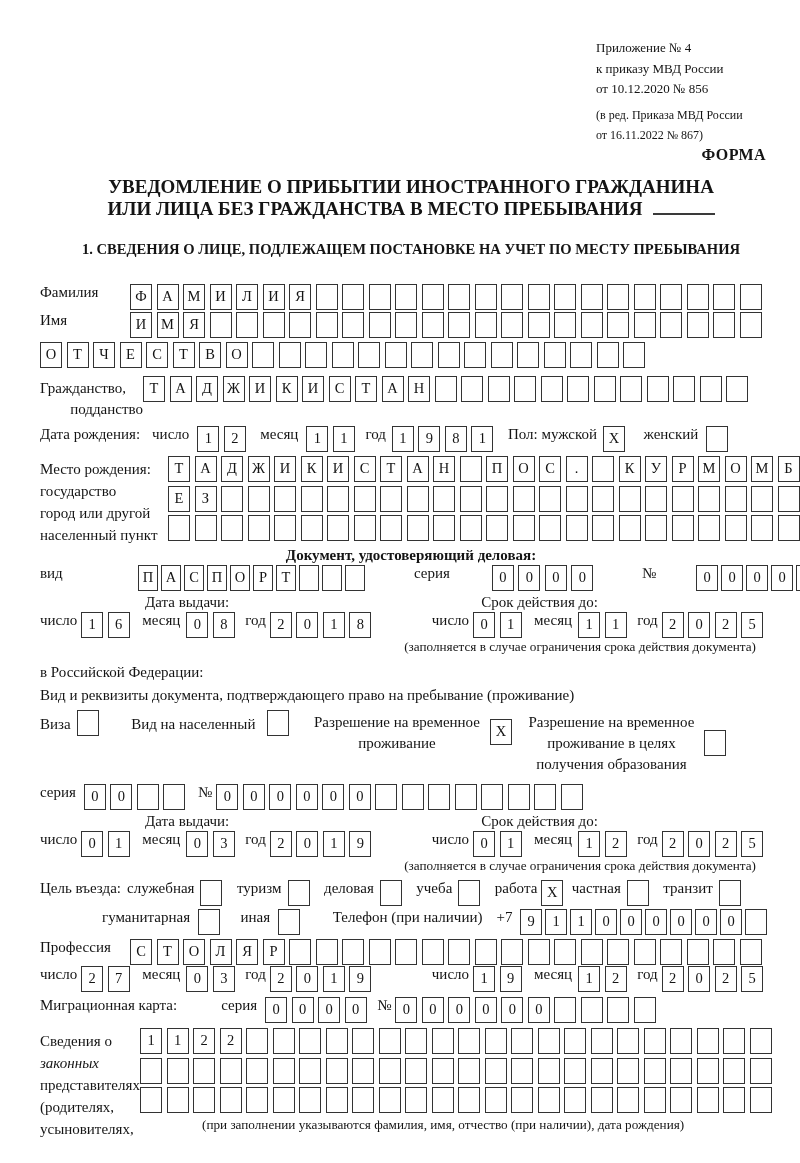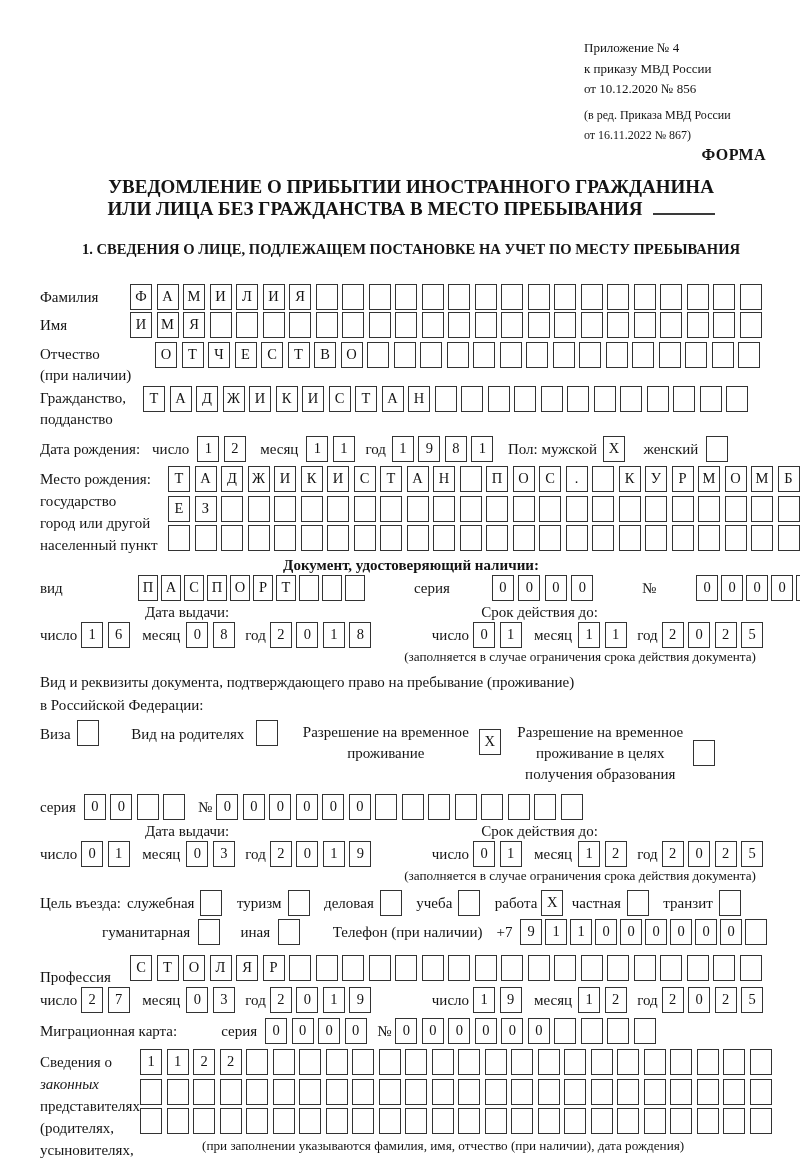--- a/index.html
+++ b/index.html
@@ -1,37 +1,37 @@
 <!DOCTYPE html>
 <html><head>
 <meta charset="utf-8">
 <style>
   html,body{margin:0;padding:0;background:#9a9a9a;}
   .page{width:800px;height:1163px;background:#ffffff;position:relative;overflow:hidden;
         font-family:"Liberation Serif","DejaVu Serif",serif;color:#141414;font-size:15px;}
-  .appendix{position:absolute;left:584px;top:38px;font-size:13px;line-height:20.5px;}
+  .appendix{position:absolute;left:596px;top:38px;font-size:13px;line-height:20.5px;}
   .appendix .small{font-size:12px;}
   .appendix .gap{margin-top:5px;}
   .forma{position:absolute;right:34px;top:146px;font-weight:bold;font-size:16px;letter-spacing:.4px;}
   .content{padding:176px 18px 0 40px;}
   .title{text-align:center;font-weight:bold;font-size:19px;line-height:22px;}
   .blank-line{display:inline-block;width:62px;height:13px;border-bottom:2.5px solid #3a3a3a;margin-left:10px;}
   .sec-h{margin-top:21px;text-align:center;font-weight:bold;font-size:14.6px;white-space:nowrap;}
-  .row{display:flex;align-items:center;margin-top:2px;min-height:26px;}
+  .row{display:flex;margin-top:2px;min-height:26px;}
   .row.top{align-items:flex-start;}
   .cells{display:flex;flex:none;}
   .cell{flex:none;width:22px;height:26px;box-sizing:border-box;border:1.6px solid #333;
         margin-right:4.5px;text-align:center;font-size:14.5px;line-height:23px;background:#fff;}
   .np .cell{width:20px;margin-right:3px;}
   .md .cell{width:21.5px;margin-right:3.5px;}
   .lbl{flex:none;}
   .lbl2{line-height:21px;padding-top:2px;}
   .lw-sur{width:90px;} .lw-pat{width:115px;} .lw-cit{width:103px;}
   .lw-bp{width:128px;line-height:22px;padding-top:2px;}
-  .lw-vid{width:62px;} .lw-prof{width:90px;margin-top:20px;}
+  .lw-vid{width:62px;} .lw-prof{width:90px;}
   .lw-rep{width:100px;line-height:22px;padding-top:2px;}
   .mr4{margin-right:4px;} .mr6{margin-right:6px;} .mr8{margin-right:8px;}
   .mr10{margin-right:10px;} .mr12{margin-right:12px;} .mr14{margin-right:14px;}
   .ml12{margin-left:12px;} .ml16{margin-left:16px;} .ml20{margin-left:20px;} .ml28{margin-left:28px;}
   .boxrows .cells{margin-bottom:3.5px;}
   .center-b{font-weight:bold;text-align:center;margin-top:1px;}
   .dlabels{display:flex;margin-top:3px;font-size:15px;}
   .note{text-align:right;font-size:13.2px;margin-top:1px;padding-right:26px;line-height:16px;}
   .para{margin-top:6px;line-height:22.5px;}
   .opt{display:flex;align-items:center;}
@@ -115,24 +115,20 @@
           <span class="cell"></span>
           <span class="cell"></span>
           <span class="cell"></span>
           <span class="cell"></span>
           <span class="cell"></span>
           <span class="cell"></span>
         </span>
     </div>
 
     <div class="row top" style="margin-top:4px;">
-      <span class="lbl lw-pat lbl2">
-        <span style="display:block;">Отчество</span>
-        <span style="display:block;">(при наличии)</span>
-      </span>
       <span class="cells">
           <span class="cell">О</span>
           <span class="cell">Т</span>
           <span class="cell">Ч</span>
           <span class="cell">Е</span>
           <span class="cell">С</span>
           <span class="cell">Т</span>
           <span class="cell">В</span>
           <span class="cell">О</span>
           <span class="cell"></span>
@@ -146,24 +142,24 @@
           <span class="cell"></span>
           <span class="cell"></span>
           <span class="cell"></span>
           <span class="cell"></span>
           <span class="cell"></span>
           <span class="cell"></span>
           <span class="cell"></span>
         </span>
     </div>
 
-    <div class="row top" style="margin-top:0;">
+    <div class="row top" style="margin-top:8px;">
       <span class="lbl lw-cit lbl2">
         <span style="display:block;">Гражданство,</span>
-        <span style="display:block;">подданство</span>
+        <span style="display:block;text-align:right;">подданство</span>
       </span>
       <span class="cells">
           <span class="cell">Т</span>
           <span class="cell">А</span>
           <span class="cell">Д</span>
           <span class="cell">Ж</span>
           <span class="cell">И</span>
           <span class="cell">К</span>
           <span class="cell">И</span>
           <span class="cell">С</span>
@@ -296,21 +292,21 @@
             <span class="cell"></span>
             <span class="cell"></span>
             <span class="cell"></span>
             <span class="cell"></span>
             <span class="cell"></span>
             <span class="cell"></span>
           </span>
       </span>
     </div>
 
-    <div class="center-b">Документ, удостоверяющий наличии:</div>
+    <div class="center-b">Документ, удостоверяющий деловая:</div>
 
     <div class="row" style="margin-top:1px;gap:36px;">
       <span class="lbl lw-vid">вид</span>
       <span class="cells np mr10">
           <span class="cell">П</span>
           <span class="cell">А</span>
           <span class="cell">С</span>
           <span class="cell">П</span>
           <span class="cell">О</span>
           <span class="cell">Р</span>
@@ -380,33 +376,33 @@
           <span class="cell">2</span>
           <span class="cell">0</span>
           <span class="cell">2</span>
           <span class="cell">5</span>
         </span>
     </div>
 
     <div class="note">(заполняется в случае ограничения срока действия документа)</div>
 
     <div class="para">
+      <div>в Российской Федерации:</div>
       <div>Вид и реквизиты документа, подтверждающего право на пребывание (проживание)</div>
-      <div>в Российской Федерации:</div>
     </div>
 
     <div class="row top" style="margin-top:4px;">
       <span class="opt">
         <span class="optlbl mr6">Виза</span>
         <span class="cells">
             <span class="cell"></span>
           </span>
       </span>
       <span class="opt ml28">
-        <span class="optlbl mr12">Вид на родителях</span>
+        <span class="optlbl mr12">Вид на населенный</span>
         <span class="cells">
             <span class="cell"></span>
           </span>
       </span>
       <span class="opt ml20">
         <span class="optlbl mr10">
           <span style="display:block;">Разрешение на временное</span>
           <span style="display:block;">проживание</span>
         </span>
         <span class="cells">

